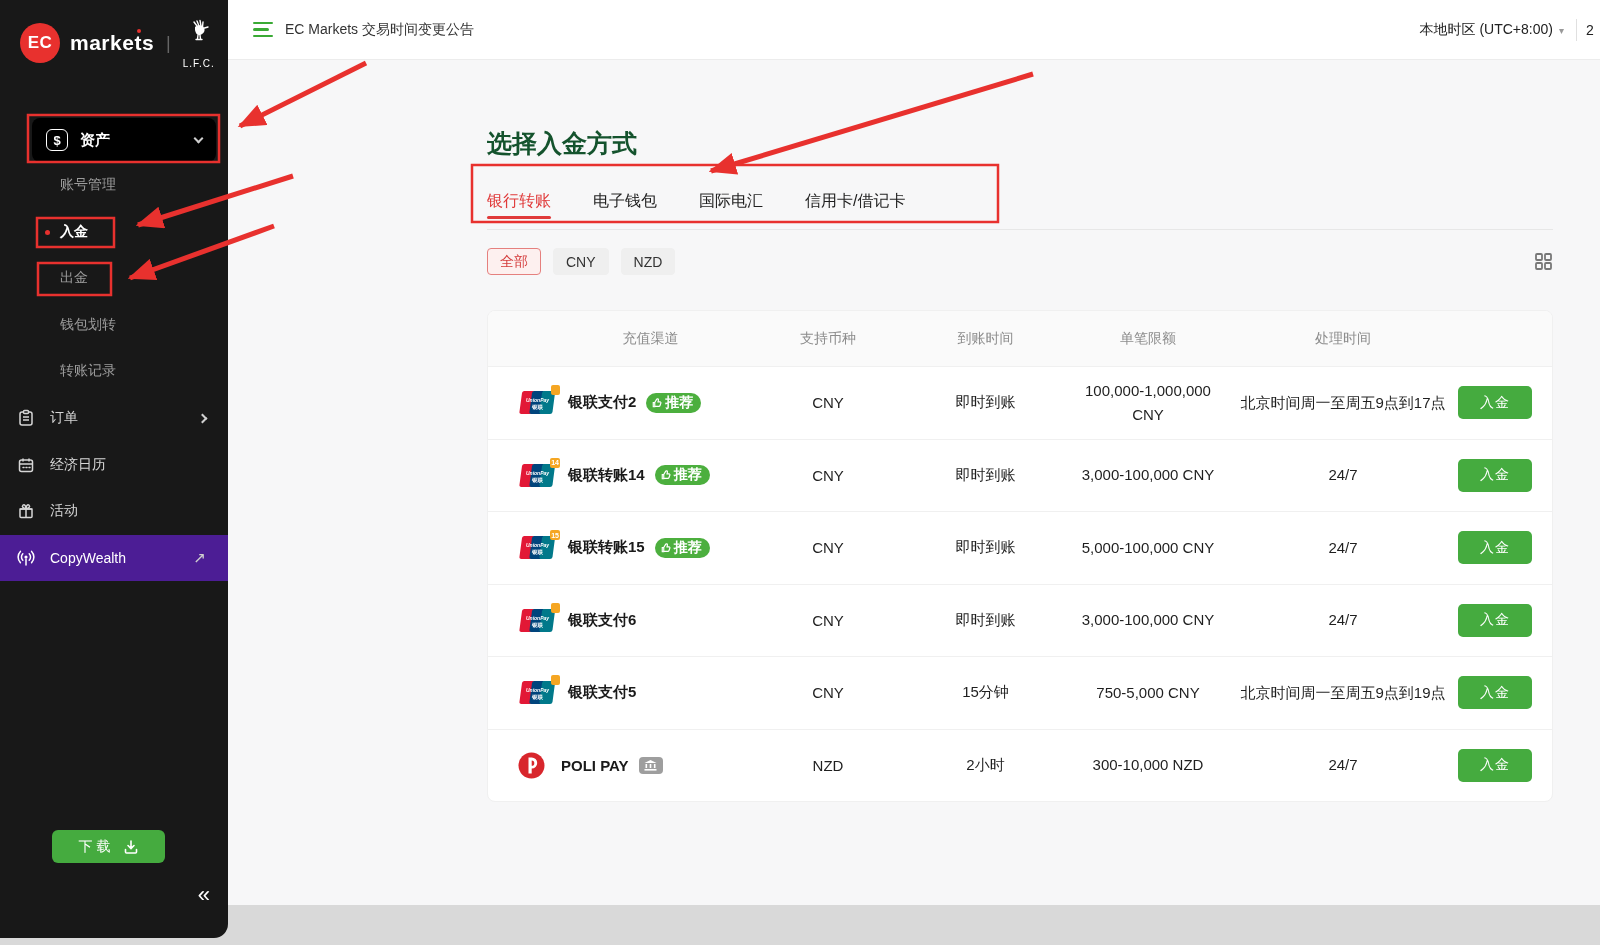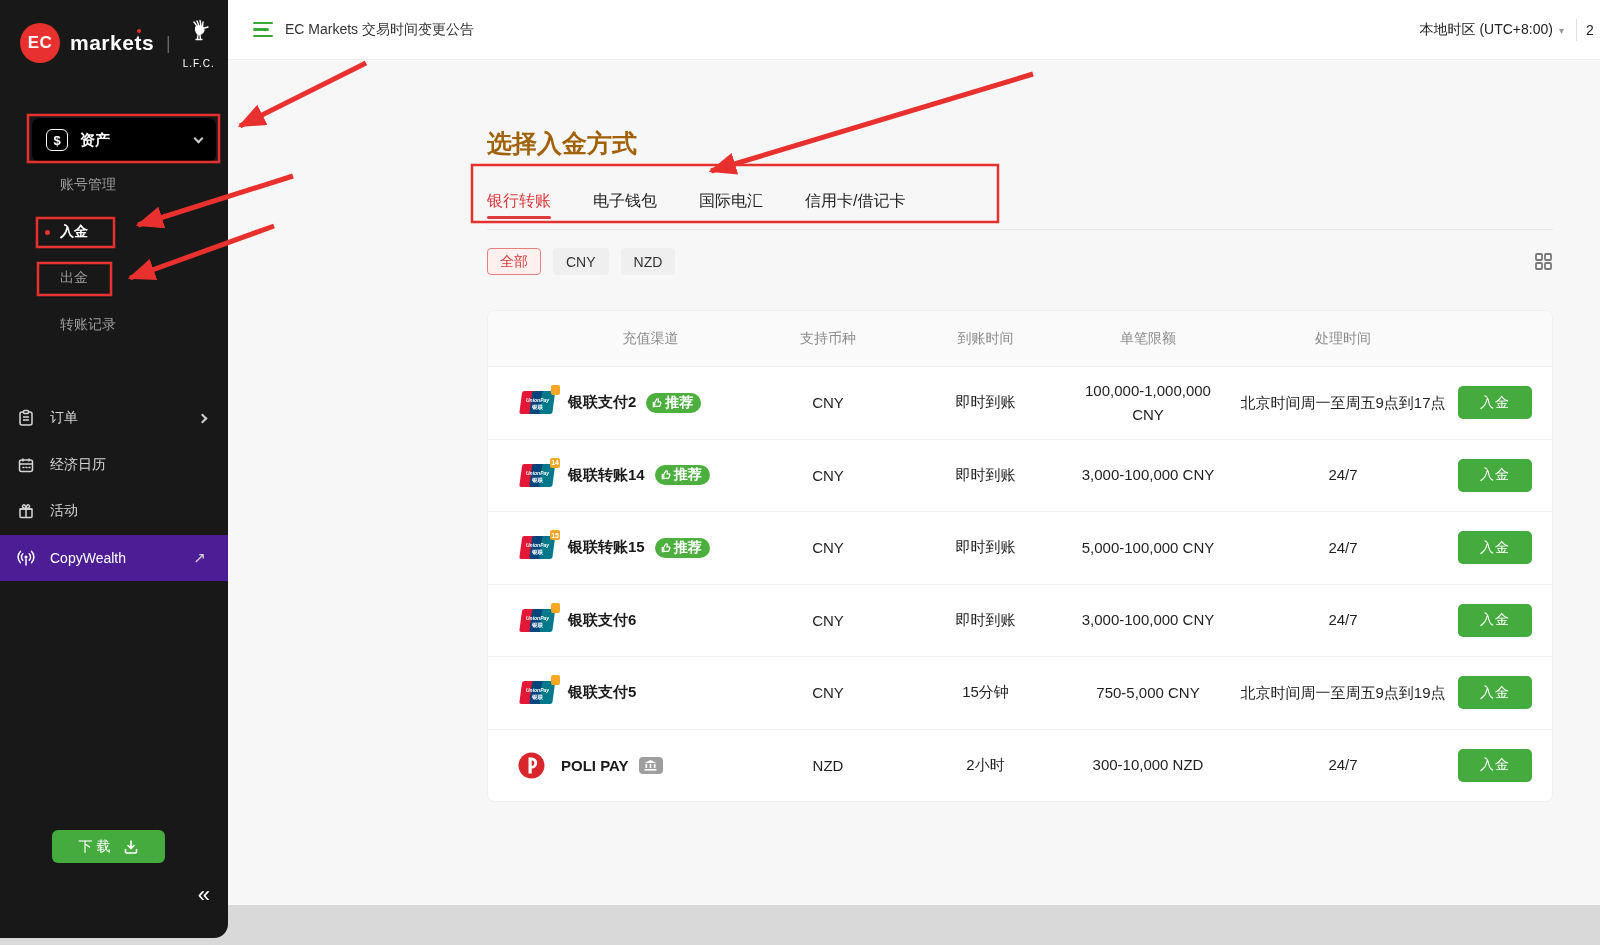--- a/index.html
+++ b/index.html
@@ -84,21 +84,21 @@
   .hamburger span { display:block; width:20px; height:2.5px; background:#3aaa35; border-radius:2px; }
   .hamburger span:nth-child(2){ width:16px; }
   .announcement { font-size:14px; color:#333; cursor:pointer; }
   .topbar-right { margin-left:auto; display:flex; align-items:center; height:100%; }
   .tz { font-size:14px; color:#222; cursor:pointer; }
   .tz-caret { font-size:10px; color:#999; margin:2px 12px 0 6px; }
   .topbar-divider { width:1px; height:22px; background:#e0e0e0; }
   .clock-partial { font-size:14px; color:#222; width:14px; overflow:hidden; white-space:nowrap; margin-left:9px; }
 
   .main { padding:67px 47px 0 259px; }
-  .page-title { font-size:25px; font-weight:bold; color:#a16207; }
+  .page-title { font-size:25px; font-weight:bold; color:#14532d; }
 
   .tabs-row {
     margin-top:13px; display:flex; gap:42px;
     border-bottom:1px solid #e7e7e7; height:57px; align-items:center;
   }
   .tab { font-size:16px; color:#1f1f1f; cursor:pointer; position:relative; height:100%; display:flex; align-items:center; }
   .tab.active { color:#e03a3a; }
   .tab.active::after {
     content:""; position:absolute; left:0; right:0; bottom:10px; height:3px;
     background:#e03a3a; border-radius:2px;
@@ -193,20 +193,23 @@
     <div class="submenu">
       <div class="submenu-item">
         <span>账号管理</span>
       </div>
       <div class="submenu-item active">
         <span class="dot"></span>
         <span>入金</span>
       </div>
       <div class="submenu-item">
         <span>出金</span>
+      </div>
+      <div class="submenu-item">
+        <span>钱包划转</span>
       </div>
       <div class="submenu-item">
         <span>转账记录</span>
       </div>
     </div>
 
     <div class="navmenu">
       <div class="nav-item">
         <span class="nicon">
           <svg width="18" height="18" viewBox="0 0 18 18" fill="none" stroke="#d6d6d6" stroke-width="1.5">

